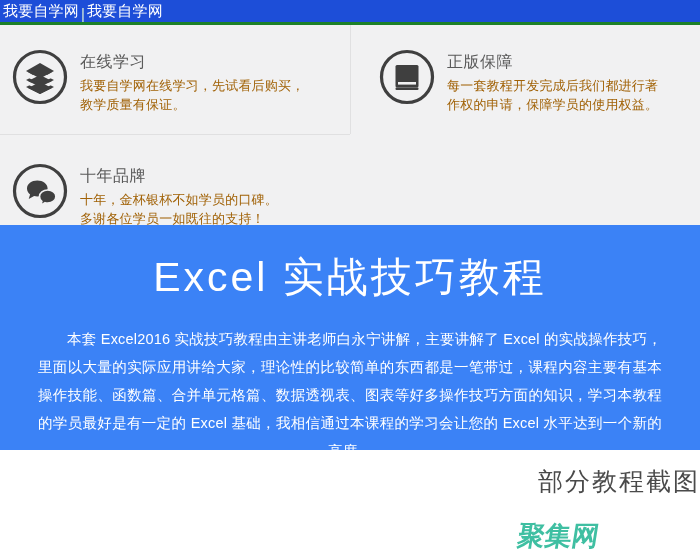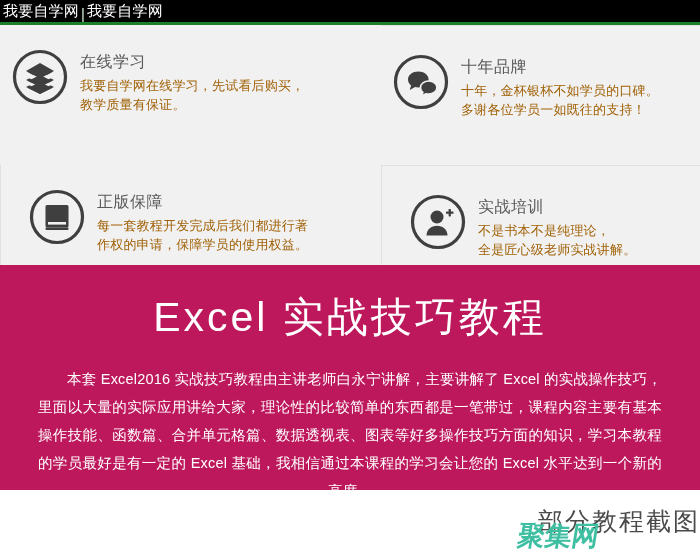--- a/index.html
+++ b/index.html
@@ -11,21 +11,21 @@
     height: 560px;
     background: #ffffff;
     font-family: "Liberation Sans", "DejaVu Sans", sans-serif;
     overflow: hidden;
     -webkit-font-smoothing: antialiased;
   }
 
   
   .topbar {
     height: 25px;
-    background: #000000;
+    background: #1d4ed8;
     border-bottom: 3px solid #1d8029;
     display: flex;
     align-items: flex-end;
     padding: 0 0 0 3px;
     box-sizing: border-box;
   }
   .topbar-text {
     color: #ffffff;
     font-size: 15px;
     line-height: 22px;
@@ -34,26 +34,25 @@
   }
   .topbar-sep {
     color: #d6ecd6;
     padding: 0 2px;
     font-size: 15px;
   }
 
   
   .features {
     background: #f1f1f2;
-    height: 240px;
+    height: 200px;
     display: grid;
     grid-template-columns: 350px 350px;
     grid-template-rows: 109px 131px;
     box-sizing: border-box;
-    gap: 31px;
   }
   .feature {
     display: flex;
     align-items: flex-start;
     box-sizing: border-box;
     position: relative;
   }
   .feature.f0 { padding: 24px 0 0 12px; }
   .feature.f1 { padding: 24px 0 0 28px; border-left: 1px solid #e0e0e1; }
   .feature.f2 { padding: 28px 0 0 12px; border-top: 1px solid #e0e0e1; }
@@ -79,21 +78,21 @@
   .feat-desc {
     font-size: 13px;
     color: #a16207;
     line-height: 19px;
     white-space: pre-line;
     letter-spacing: 0.2px;
   }
 
   
   .promo {
-    background: #be185d;
+    background: #3b82f6;
     height: 225px;
     box-sizing: border-box;
     padding: 26px 38px 0 38px;
     text-align: center;
     position: relative;
   }
   .promo-title {
     color: #ffffff;
     font-size: 41px;
     line-height: 52px;
@@ -168,69 +167,51 @@
         <polygon points="28,33 40,39 28,45 16,39" fill="#3f3f3f"></polygon>
       </svg>
     </div>
     <div class="feat-body">
       <h3 class="feat-title">在线学习</h3>
       <div class="feat-desc">我要自学网在线学习，先试看后购买，
 教学质量有保证。</div>
     </div>
   </div>
 
-  <div class="feature f2">
-    <div class="feat-icon">
-      <svg width="56" height="56" viewBox="0 0 56 56" aria-hidden="true">
-        <circle cx="28" cy="28" r="25.5" fill="none" stroke="#3f3f3f" stroke-width="3.2"></circle>
-        <path d="M15 25.5c0-4.5 4.6-8 10.3-8s10.3 3.5 10.3 8-4.6 8-10.3 8c-1.1 0-2.2-.1-3.2-.4l-5.4 3 1.4-4.6c-1.9-1.5-3.1-3.6-3.1-6z" fill="#3f3f3f"></path>
-        <path d="M27.5 33.5c0-3.6 3.7-6.5 8.2-6.5s8.2 2.9 8.2 6.5-3.7 6.5-8.2 6.5c-.9 0-1.8-.1-2.6-.3l-4.3 2.4 1.1-3.7c-1.5-1.2-2.4-2.9-2.4-4.9z" fill="#3f3f3f" stroke="#f1f1f2" stroke-width="1.6"></path>
-      </svg>
-    </div>
-    <div class="feat-body">
-      <h3 class="feat-title">十年品牌</h3>
-      <div class="feat-desc">十年，金杯银杯不如学员的口碑。
-多谢各位学员一如既往的支持！</div>
-    </div>
-  </div>
-
   <div class="feature f1">
     <div class="feat-icon">
       <svg width="56" height="56" viewBox="0 0 56 56" aria-hidden="true">
         <circle cx="28" cy="28" r="25.5" fill="none" stroke="#3f3f3f" stroke-width="3.2"></circle>
         <rect x="16.5" y="16" width="23" height="22.5" rx="1.5" fill="#3f3f3f"></rect>
         <rect x="19" y="33" width="18" height="2.6" fill="#f1f1f2"></rect>
         <rect x="16.5" y="38.5" width="23" height="2.6" rx="1" fill="#3f3f3f"></rect>
       </svg>
     </div>
     <div class="feat-body">
       <h3 class="feat-title">正版保障</h3>
       <div class="feat-desc">每一套教程开发完成后我们都进行著
 作权的申请，保障学员的使用权益。</div>
     </div>
   </div>
 
-  <div class="feature f3">
+  <div class="feature f2">
     <div class="feat-icon">
       <svg width="56" height="56" viewBox="0 0 56 56" aria-hidden="true">
         <circle cx="28" cy="28" r="25.5" fill="none" stroke="#3f3f3f" stroke-width="3.2"></circle>
-        <circle cx="27" cy="23" r="6.5" fill="#3f3f3f"></circle>
-        <path d="M16.5 41.5c0-6 4.7-9.8 10.5-9.8s10.5 3.8 10.5 9.8z" fill="#3f3f3f"></path>
-        <g fill="#3f3f3f">
-          <rect x="36" y="17.5" width="7.5" height="2.3" rx="0.6"></rect>
-          <rect x="38.6" y="14.9" width="2.3" height="7.5" rx="0.6"></rect>
-        </g>
+        <path d="M15 25.5c0-4.5 4.6-8 10.3-8s10.3 3.5 10.3 8-4.6 8-10.3 8c-1.1 0-2.2-.1-3.2-.4l-5.4 3 1.4-4.6c-1.9-1.5-3.1-3.6-3.1-6z" fill="#3f3f3f"></path>
+        <path d="M27.5 33.5c0-3.6 3.7-6.5 8.2-6.5s8.2 2.9 8.2 6.5-3.7 6.5-8.2 6.5c-.9 0-1.8-.1-2.6-.3l-4.3 2.4 1.1-3.7c-1.5-1.2-2.4-2.9-2.4-4.9z" fill="#3f3f3f" stroke="#f1f1f2" stroke-width="1.6"></path>
       </svg>
     </div>
     <div class="feat-body">
-      <h3 class="feat-title">实战培训</h3>
-      <div class="feat-desc">不是书本不是纯理论，
-全是匠心级老师实战讲解。</div>
+      <h3 class="feat-title">十年品牌</h3>
+      <div class="feat-desc">十年，金杯银杯不如学员的口碑。
+多谢各位学员一如既往的支持！</div>
     </div>
   </div>
+
 
 </div>
 
 <div class="promo">
   <h1 class="promo-title">Excel 实战技巧教程</h1>
   <p class="promo-desc">本套 Excel2016 实战技巧教程由主讲老师白永宁讲解，主要讲解了 Excel 的实战操作技巧，里面以大量的实际应用讲给大家，理论性的比较简单的东西都是一笔带过，课程内容主要有基本操作技能、函数篇、合并单元格篇、数据透视表、图表等好多操作技巧方面的知识，学习本教程的学员最好是有一定的 Excel 基础，我相信通过本课程的学习会让您的 Excel 水平达到一个新的高度。</p>
 </div>
 
 <div class="bottom">
   <h2 class="section-heading">部分教程截图</h2>

